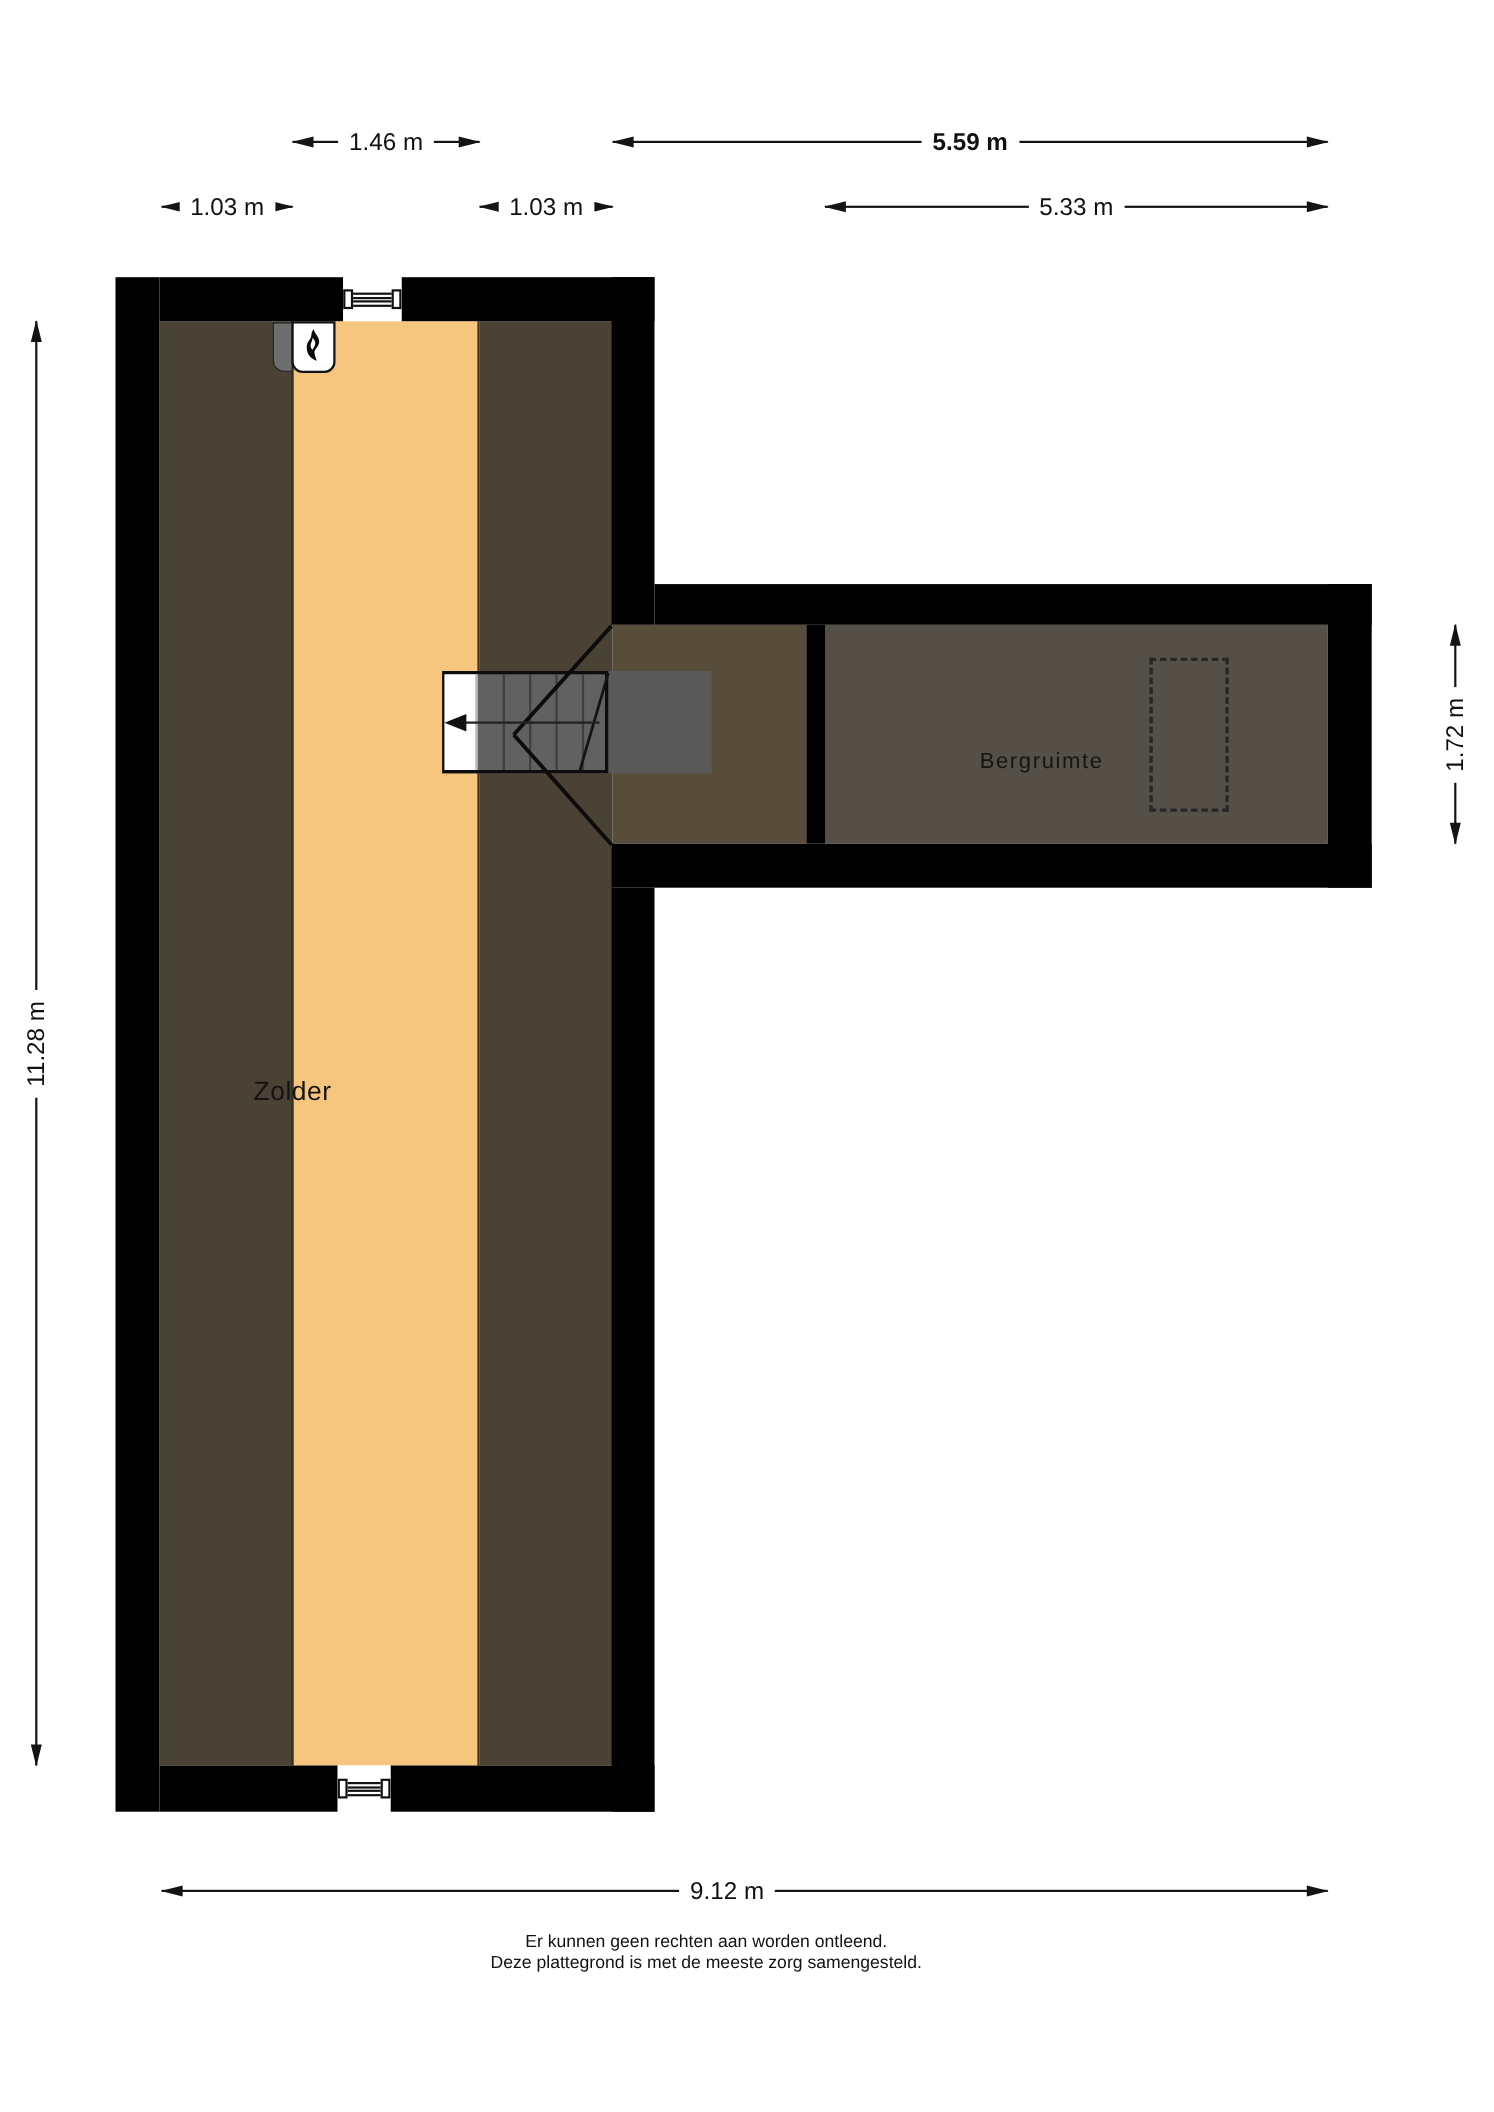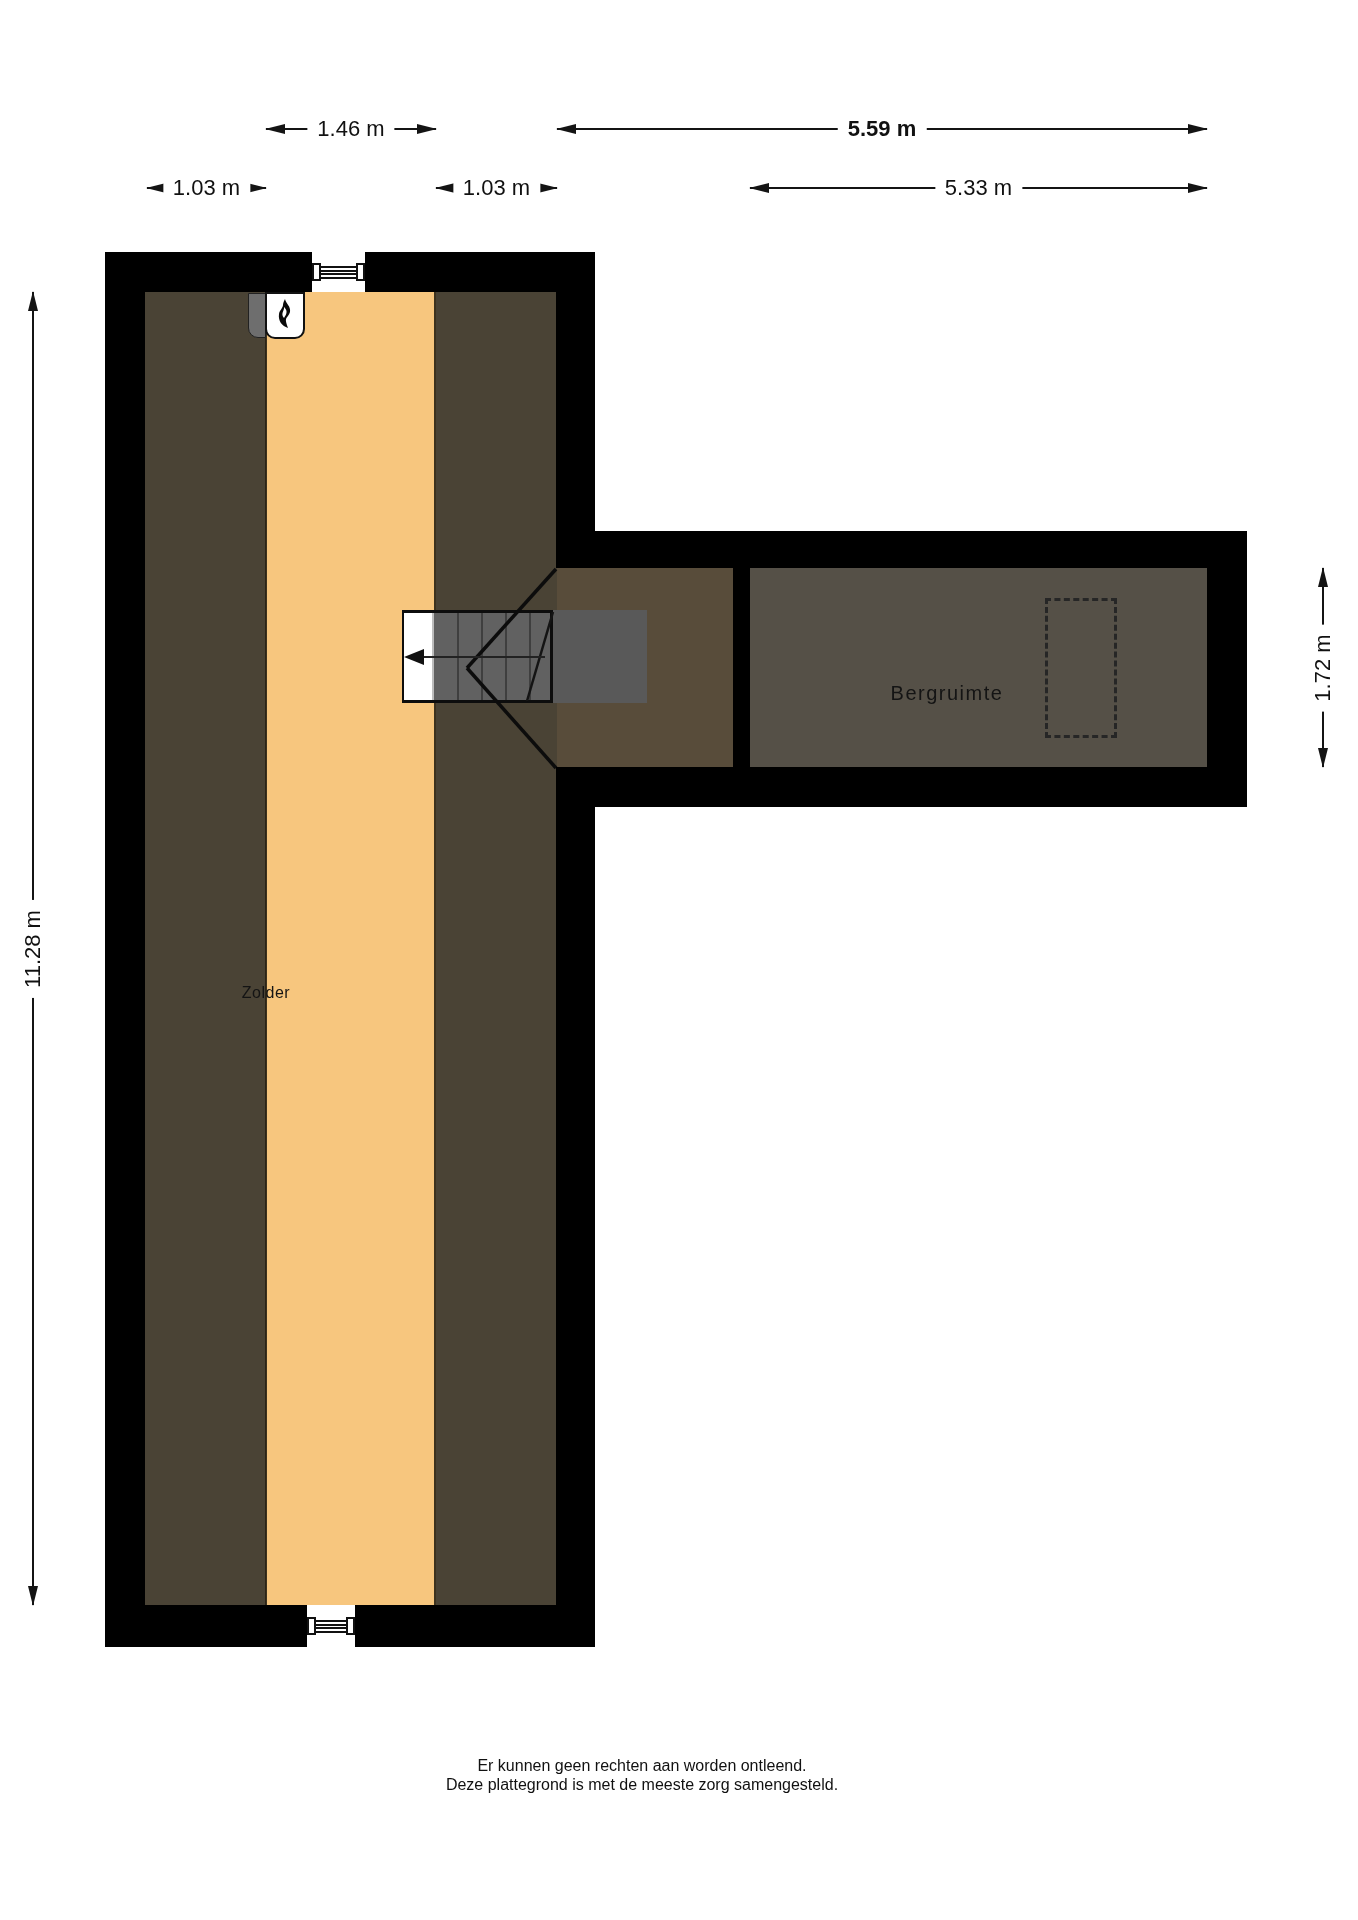--- a/index.html
+++ b/index.html
@@ -29,21 +29,21 @@
   .win-cap{position:absolute;background:#ffffff;border:2px solid #111;box-sizing:border-box;}
 
   
   .boiler-side{position:absolute;background:#6e6e6e;border:1px solid #222;border-radius:0 0 0 10px;box-sizing:border-box;}
   .boiler-box{position:absolute;background:#ffffff;border:2px solid #111;border-radius:0 0 10px 10px;box-sizing:border-box;}
 
   .dashed-outline{position:absolute;border:3px dashed #262626;box-sizing:border-box;}
 
   
   .room-label{position:absolute;transform:translate(-50%,-50%);white-space:nowrap;color:#141414;}
-  .room-label.zolder{font-size:16px;letter-spacing:0.5px;}
+  .room-label.zolder{font-size:24px;letter-spacing:0.5px;}
   .room-label.berg{font-size:20px;letter-spacing:1.5px;}
 
   
   .dim{position:absolute;}
   .dim .line{position:absolute;background:#141414;}
   .dim.h .line{left:0;right:0;top:50%;height:2px;margin-top:-1px;}
   .dim.v .line{top:0;bottom:0;left:50%;width:2px;margin-left:-1px;}
   .dim .ah{position:absolute;width:0;height:0;border-style:solid;}
   .dim.h .ah.a1{left:-1px;top:50%;margin-top:-5px;border-width:5px 20px 5px 0;border-color:transparent #141414 transparent transparent;}
   .dim.h .ah.a2{right:-1px;top:50%;margin-top:-5px;border-width:5px 0 5px 20px;border-color:transparent transparent transparent #141414;}
@@ -169,19 +169,25 @@
     <span class="lbl">11.28 m</span>
   </div>
 
   <div class="dim v" style="left:1310px;top:568px;width:26px;height:199px;">
     <div class="line"></div>
     <span class="ah a1"></span>
     <span class="ah a2"></span>
     <span class="lbl">1.72 m</span>
   </div>
 
+  <div class="dim h" style="left:147px;top:1706px;width:1060px;height:26px;">
+    <div class="line"></div>
+    <span class="ah a1"></span>
+    <span class="ah a2"></span>
+    <span class="lbl" style="left:calc(50% - 16px);">9.12 m</span>
+  </div>
 
   <div class="footer">
     <div>Er kunnen geen rechten aan worden ontleend.</div>
     <div>Deze plattegrond is met de meeste zorg samengesteld.</div>
   </div>
 
 </div>
 
 </body></html>

